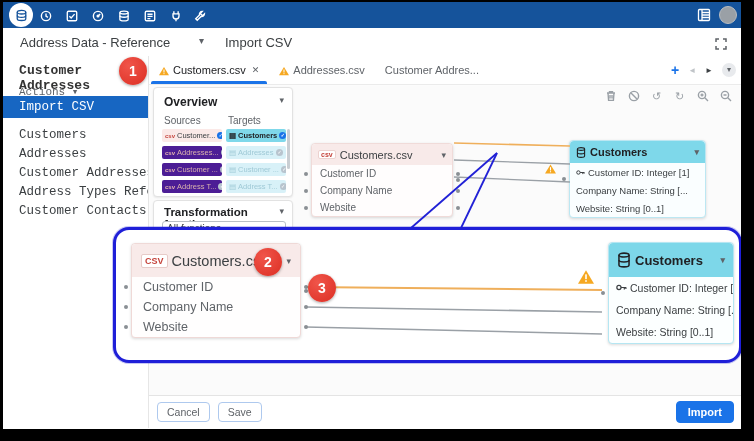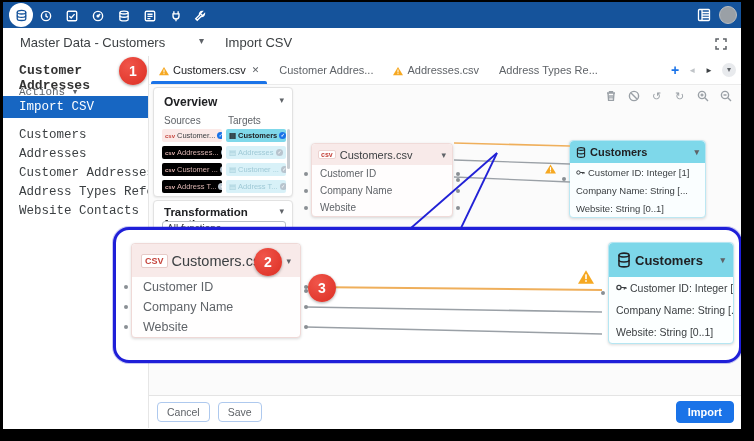--- a/index.html
+++ b/index.html
@@ -55,21 +55,21 @@
   .card { position:absolute; background:#fff; border:1px solid #e2e2e2; border-radius:4px; box-shadow:0 1px 2px rgba(0,0,0,.08); }
   .overview-card { left:4px; top:1px; width:140px; height:110px; }
   .ov-title { position:absolute; left:10px; top:7px; font-size:12px; font-weight:bold; color:#202124; }
   .ov-caret { position:absolute; right:8px; top:7px; font-size:9px; color:#5f6368; }
   .ov-col-label { position:absolute; top:27px; font-size:10px; color:#5f6368; }
   .chips { position:absolute; top:41px; width:60px; display:flex; flex-direction:column; gap:4px; }
   .chip { height:13px; border-radius:2px; font-size:7.5px; display:flex; align-items:center; gap:2px; padding:1px 3px; white-space:nowrap; overflow:hidden; }
   .chip .ck { width:7px; height:7px; border-radius:50%; margin-left:auto; flex:none; color:#fff; font-size:5px; line-height:7px; text-align:center; }
   .chip-src { background:#FBE9E7; color:#3c4043; }
   .chip-src .mini { color:#C5443C; font-size:6px; font-weight:bold; }
-  .chip-src.faded { background:#000000; color:#d8b2ae; }
+  .chip-src.faded { background:#4c1d95; color:#d8b2ae; }
   .chip-src.faded .mini { color:#e4b5b0; }
   .chip-tgt { background:#7FD8EA; color:#202124; font-weight:bold; }
   .chip-tgt.faded { background:#D8F1F8; color:#9fc9d6; font-weight:normal; }
   .ck.on { background:#1a73e8; }
   .ck.off { background:#b8c4ce; }
   .ov-scroll { position:absolute; right:2px; top:41px; width:3px; height:40px; background:#c9ced3; border-radius:2px; }
   .transform-card { left:4px; top:114px; width:140px; height:40px; }
   .tf-title { position:absolute; left:10px; top:5px; font-size:11.5px; font-weight:bold; color:#202124; }
   .tf-caret { position:absolute; right:8px; top:5px; font-size:9px; color:#5f6368; }
   .tf-select { position:absolute; left:8px; top:20px; width:124px; height:15px; border:1px solid #b9bfc6; border-radius:3px; background:#fff; font-size:10px; color:#3c4043; line-height:13px; padding:0 4px; }
@@ -174,67 +174,64 @@
           </svg>
         </div>
     <div class="tb-right-ic" style="right:30px"><svg width="14" height="14" viewBox="0 0 14 14" fill="none" stroke="#fff" stroke-width="1.3">
             <rect x="1.5" y="1.5" width="11" height="11" rx="1"></rect>
             <path d="M5 1.5v11M5 4.5h7.5M5 7h7.5M5 9.5h7.5"></path>
           </svg></div>
     <div class="avatar"></div>
   </div>
 
   <div class="titlebar">
-    <span class="tb-title">Master Data - Customers</span>
+    <span class="tb-title">Address Data - Reference</span>
     <span class="tb-caret">▾</span>
     <span class="tb-page">Import CSV</span>
     <span class="fs-ic"><svg width="12" height="12" viewBox="0 0 12 12">
             <path d="M1 4V1h3M8 1h3v3M11 8v3H8M4 11H1V8"></path>
           </svg></span>
   </div>
 
   <div class="sidebar">
     <span class="sb-entity">Customer Addresses</span>
     <span class="sb-entity-caret">▾</span>
     <span class="sb-actions"><span>Actions</span> ▾</span>
     <div class="sb-selected">Import CSV</div>
     <div class="sb-list">
       <div class="sb-item">Customers</div>
       <div class="sb-item">Addresses</div>
       <div class="sb-item">Customer Addresses</div>
       <div class="sb-item">Address Types Reference</div>
-      <div class="sb-item">Website Contacts</div>
+      <div class="sb-item">Customer Contacts</div>
     </div>
   </div>
 
   <div class="content">
 
     <div class="tabbar">
       <div class="tab active">
         <span class="warn-tri"><svg viewBox="0 0 12 10">
                 <polygon points="6,0 12,10 0,10" fill="#F6A821"></polygon>
                 <rect x="5.4" y="3" width="1.2" height="3.6" fill="#fff"></rect>
                 <rect x="5.4" y="7.4" width="1.2" height="1.2" fill="#fff"></rect>
               </svg></span>
         <span>Customers.csv</span>
         <span class="close">✕</span>
       </div>
       <div class="tab">
-            <span>Customer Addres...</span>
-          </div>
-      <div class="tab">
         <span class="warn-tri"><svg viewBox="0 0 12 10">
                 <polygon points="6,0 12,10 0,10" fill="#F6A821"></polygon>
                 <rect x="5.4" y="3" width="1.2" height="3.6" fill="#fff"></rect>
                 <rect x="5.4" y="7.4" width="1.2" height="1.2" fill="#fff"></rect>
               </svg></span>
         <span>Addresses.csv</span>
       </div>
       <div class="tab">
-            <span>Address Types Re...</span>
+            <span>Customer Addres...</span>
           </div>
       <div class="tab-ctrls">
         <span class="plus">+</span>
         <span style="color:#c0c4c8;font-size:8px">◄</span>
         <span style="font-size:8px;color:#3c4043">►</span>
         <span class="menu-circle">▾</span>
       </div>
     </div>
 
     <div class="canvas">

